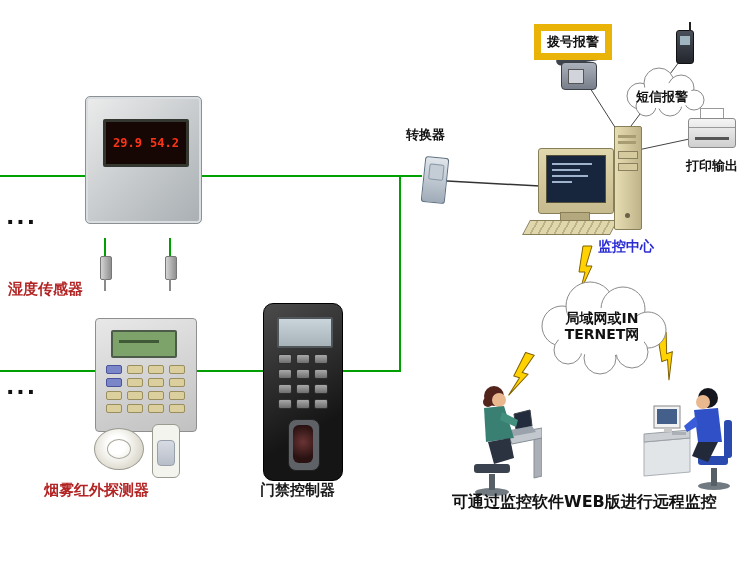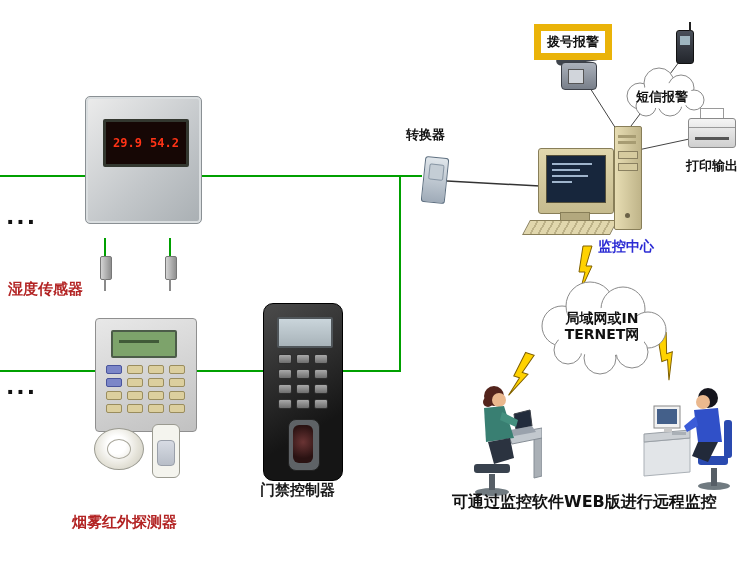--- a/index.html
+++ b/index.html
@@ -227,21 +227,21 @@
     <polygon points="56,60 76,60 66,80 50,74" fill="#222a3a"></polygon>
     <rect x="12" y="24" width="26" height="22" fill="#f2f2f2" stroke="#888"></rect>
     <rect x="15" y="27" width="20" height="15" fill="#44608a"></rect>
     <rect x="22" y="46" width="8" height="4" fill="#c8c8c8"></rect>
     <rect x="30" y="50" width="14" height="3" fill="#aab0b6"></rect>
   </svg>
 
   <div class="lbl dots" style="left:6px;top:204px;">...</div>
   <div class="lbl dots" style="left:6px;top:374px;">...</div>
   <div class="lbl lbl-red" style="left:8px;top:280px;">湿度传感器</div>
-  <div class="lbl lbl-red" style="left:72px;top:481px;margin-top:32px;">烟雾红外探测器</div>
+  <div class="lbl lbl-red" style="left:44px;top:481px;">烟雾红外探测器</div>
   <div class="lbl" style="left:260px;top:481px;font-size:15px;font-weight:bold;color:#1a1a1a;">门禁控制器</div>
   <div class="lbl lbl-black13" style="left:406px;top:126px;">转换器</div>
   <div class="lbl" style="left:598px;top:238px;font-size:14px;font-weight:bold;color:#2b2bd4;">监控中心</div>
   <div class="lbl lbl-black13 boxed" style="left:534px;top:24px;">拨号报警</div>
   <div class="lbl lbl-black13" style="left:636px;top:88px;">短信报警</div>
   <div class="lbl lbl-black13" style="left:686px;top:157px;">打印输出</div>
   <div class="lbl" style="left:550px;top:310px;width:104px;text-align:center;font-size:14px;font-weight:bold;color:#111;white-space:normal;line-height:16px;">
     <div>局域网或IN</div>
     <div>TERNET网</div>
   </div>

